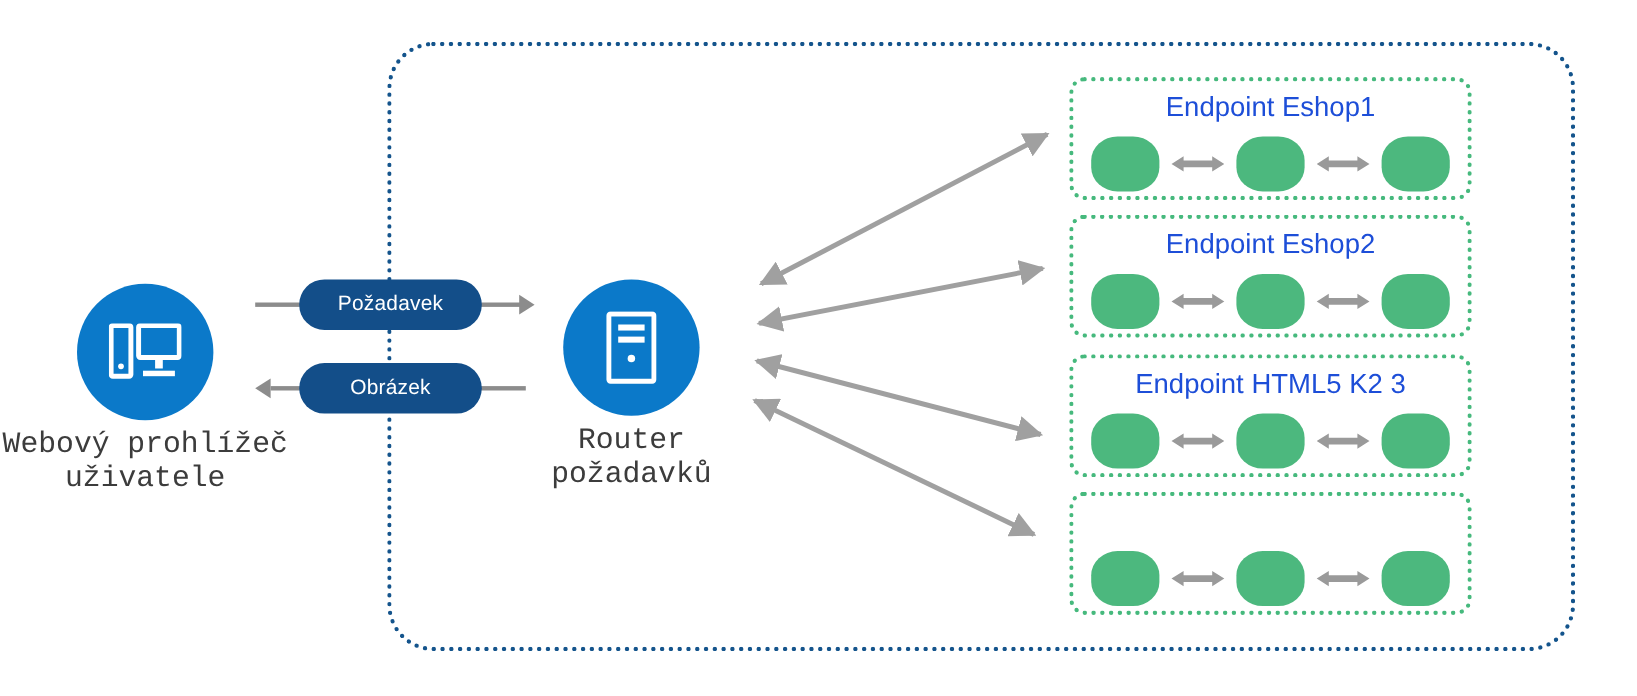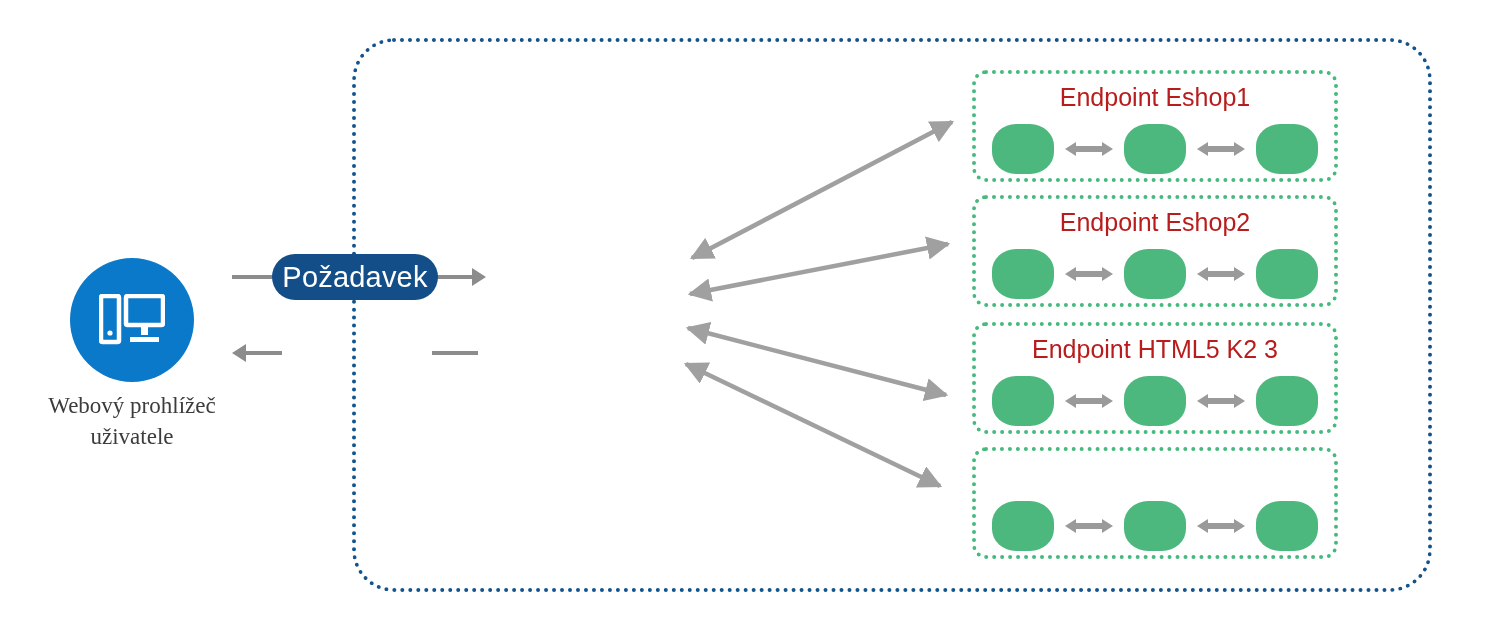--- a/index.html
+++ b/index.html
@@ -64,43 +64,43 @@
     display: flex;
     align-items: center;
     justify-content: center;
   }
   .node-caption {
     position: absolute;
     top: 132px;
     left: -70px;
     width: 264px;
     text-align: center;
-    font-size: 23px;
+    font-size: 27px;
     line-height: 31px;
     color: #3C3C3C;
-    font-family: Liberation Serif, serif;
+    font-family: Liberation Mono, monospace;
     white-space: pre-line;
   }
 
   
   .flow-line {
     position: absolute;
     height: 4px;
     background: #8C8C8C;
   }
   .pill {
     position: absolute;
     height: 46px;
     border-radius: 23px;
     background: #134E89;
     color: #ffffff;
     display: flex;
     align-items: center;
     justify-content: center;
-    font-size: 29px;
+    font-size: 19px;
     letter-spacing: 0.2px;
     font-family: "Liberation Sans", sans-serif;
   }
   #pill-request { left: 272px; top: 254px; width: 166px; }
   #pill-response { left: 272px; top: 330px; width: 166px; }
 
   .arrow-head {
     position: absolute;
     width: 0; height: 0;
   }
@@ -133,21 +133,21 @@
     border-radius: 14px;
     box-sizing: border-box;
   }
   .endpoint-title {
     position: absolute;
     top: 9px;
     left: 0;
     width: 100%;
     text-align: center;
     font-size: 25px;
-    color: #b91c1c;
+    color: #1d4ed8;
     font-family: "Liberation Sans", sans-serif;
   }
   .endpoint-row {
     position: absolute;
     top: 48px;
     left: 16px;
     right: 16px;
     height: 54px;
     display: flex;
     align-items: center;
@@ -206,21 +206,35 @@
   </div>
 
   <div class="flow-line" style="left:232px; top:275px; width:48px;"></div>
   <div class="flow-line" style="left:432px; top:275px; width:46px;"></div>
   <div class="arrow-head right" style="left:472px; top:268px;"></div>
   <div class="pill" id="pill-request">Požadavek</div>
 
   <div class="flow-line" style="left:246px; top:351px; width:36px;"></div>
   <div class="flow-line" style="left:432px; top:351px; width:46px;"></div>
   <div class="arrow-head left" style="left:232px; top:344px;"></div>
-
+  <div class="pill" id="pill-response">Obrázek</div>
+
+  <div id="router-node">
+    <div class="node-circle"></div>
+    <div class="node-icon">
+      <svg width="46" height="66" viewBox="0 0 46 66" xmlns="http://www.w3.org/2000/svg">
+        <rect x="2.5" y="2.5" width="41" height="61" rx="1.5" fill="none" stroke="#ffffff" stroke-width="4.5"></rect>
+        <rect x="11" y="12" width="24" height="5.5" fill="#ffffff"></rect>
+        <rect x="11" y="23" width="24" height="5.5" fill="#ffffff"></rect>
+        <circle cx="23" cy="43" r="3.4" fill="#ffffff"></circle>
+      </svg>
+    </div>
+    <div class="node-caption">Router
+požadavků</div>
+  </div>
 
   <div class="endpoint-group" style="top:70px;">
     <div class="endpoint-title">Endpoint Eshop1</div>
     <div class="endpoint-row">
       <div class="blob"></div>
       <div class="link-arrow">
         <svg width="52" height="22" viewBox="0 0 52 22" xmlns="http://www.w3.org/2000/svg">
           <path d="M2 11 L13 4 L13 8 L39 8 L39 4 L50 11 L39 18 L39 14 L13 14 L13 18 Z" fill="#9A9A9A"></path>
         </svg>
       </div>

